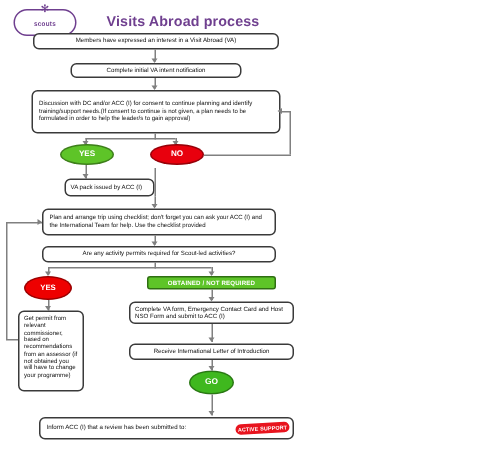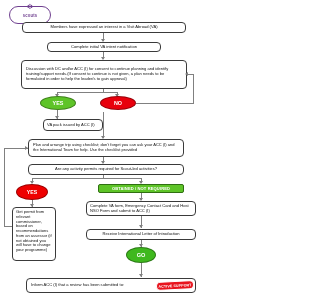--- a/index.html
+++ b/index.html
@@ -98,20 +98,21 @@
 </head>
 <body>
 
 <div class="canvas">
 
   <div class="logo">
     <span class="logo-fleur">✻</span>
     <span class="logo-text">scouts</span>
   </div>
 
+  <div class="title">Visits Abroad process</div>
 
   <div class="box" style="left:22px;top:22px;width:164px;height:11px;font-size:4.1px;">
     <span class="t">Members have expressed an interest in a Visit Abroad (VA)</span>
   </div>
 
   <div class="ln vline" style="left:103px;top:33px;height:8px;"></div>
   <div class="arrow-d" style="left:101px;top:39px;"></div>
 
   <div class="box" style="left:47px;top:42px;width:114px;height:10px;font-size:4.1px;">
     <span class="t">Complete initial VA intent notification</span>

